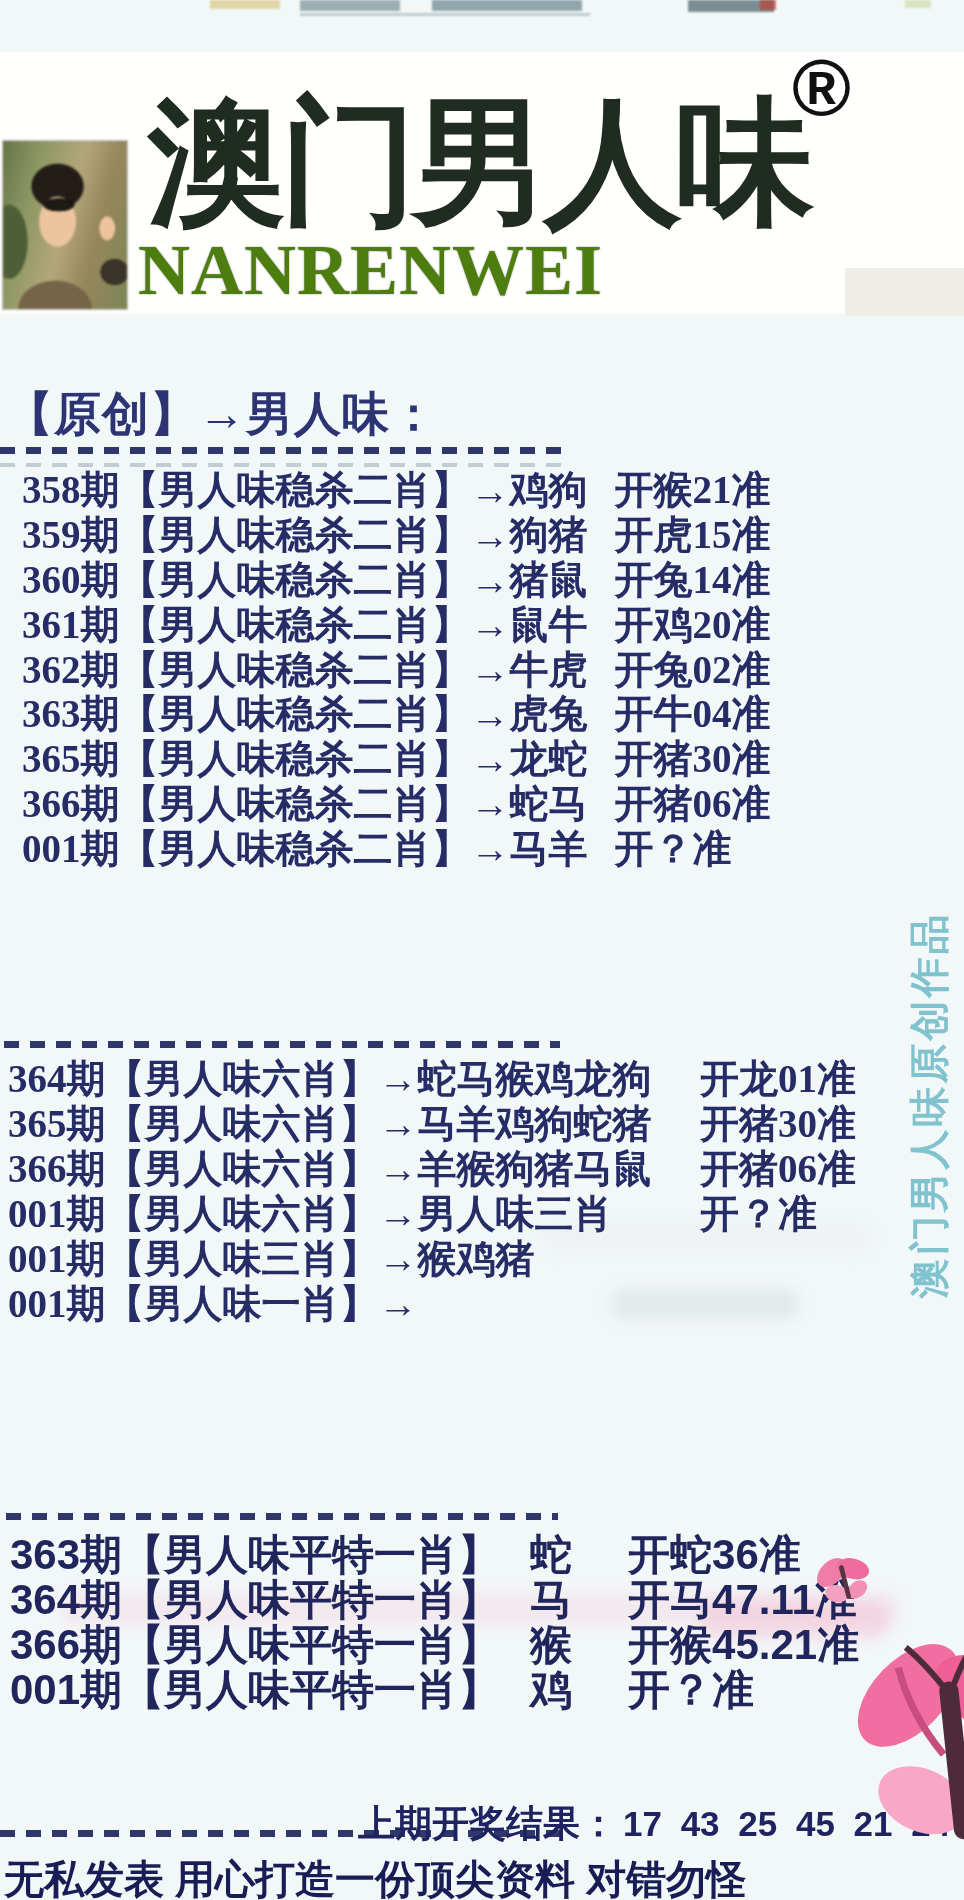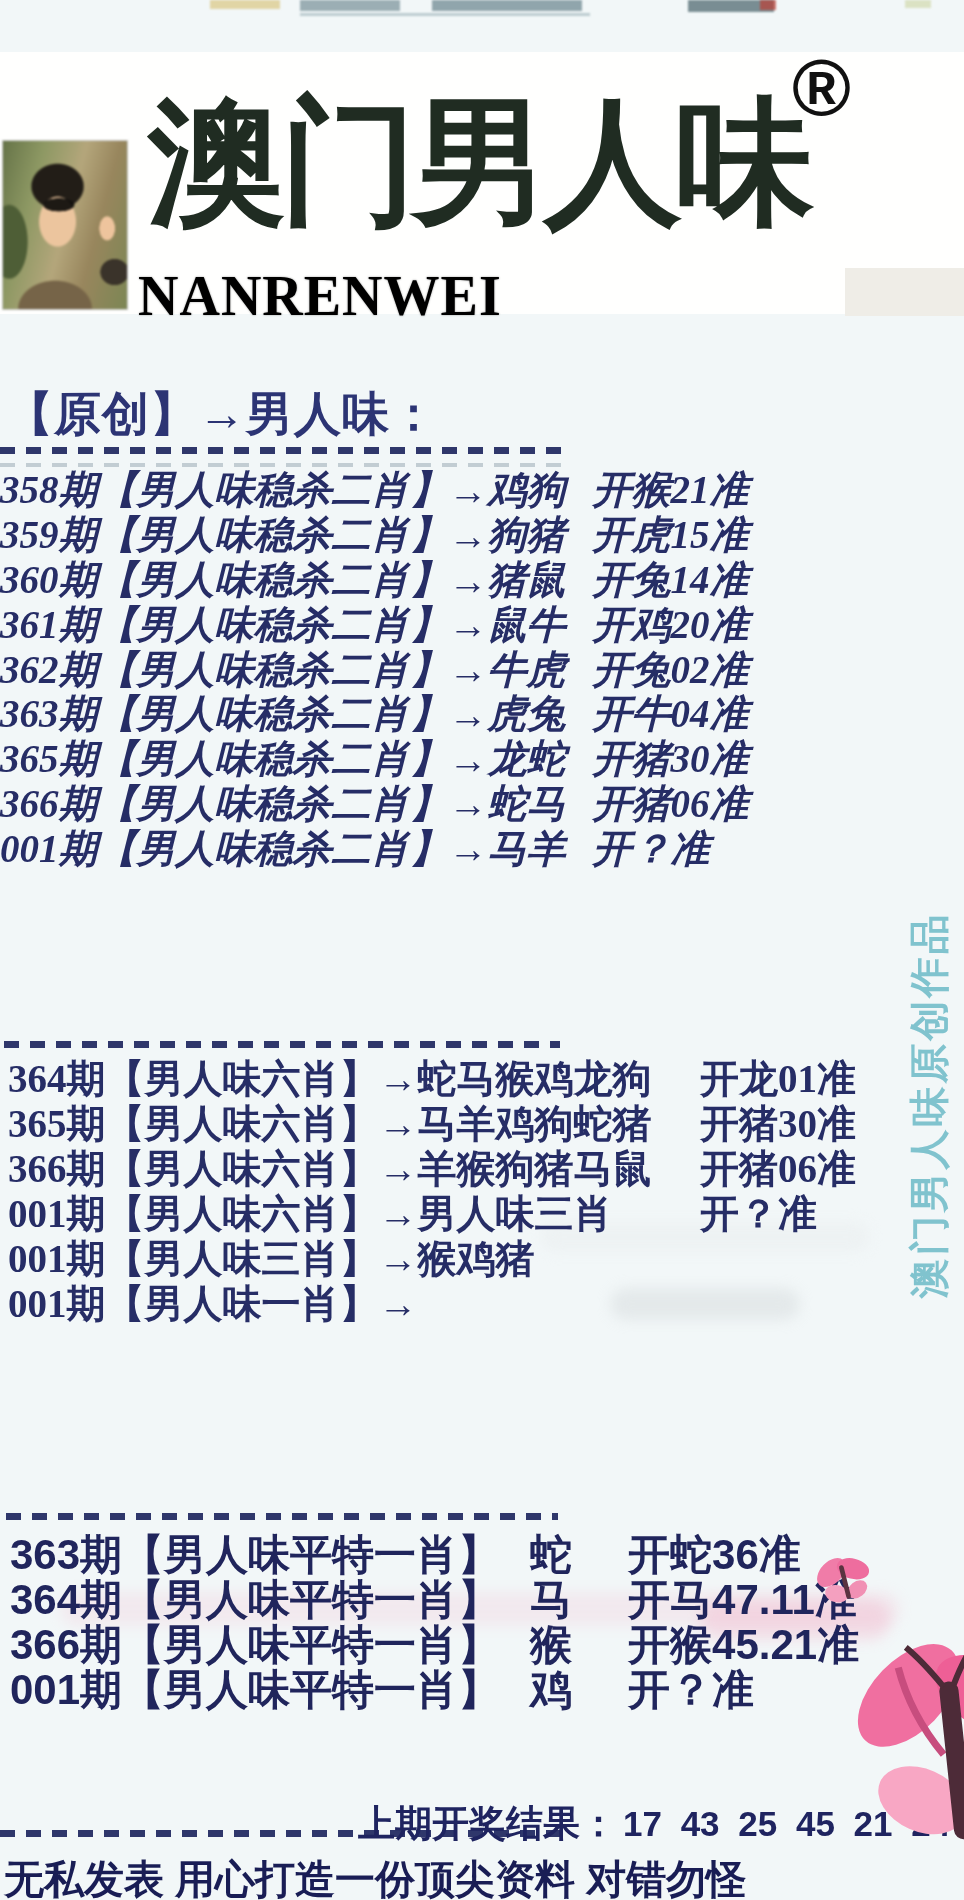--- a/index.html
+++ b/index.html
@@ -29,23 +29,23 @@
       radial-gradient(ellipse 44px 38px at 44% 27%, #221d17 0 58%, transparent 61%),
       radial-gradient(ellipse 24px 22px at 90% 78%, #3a332a 0 58%, transparent 61%),
       radial-gradient(ellipse 60px 46px at 42% 100%, #756449 0 60%, transparent 63%),
       radial-gradient(ellipse 30px 60px at 5% 60%, #4e5e38 0 60%, transparent 63%),
       linear-gradient(105deg,#66744a 0%,#8d9865 25%,#b3a67d 50%,#97865f 70%,#7c8656 100%);
     filter:blur(1.2px) saturate(1.05);
   }
   .brand{position:absolute;left:148px;top:80px;font-size:138px;line-height:1.2;
     font-weight:bold;letter-spacing:-6px;color:#202c22;white-space:nowrap;}
   .reg{position:absolute;left:792px;top:48px;font-size:80px;font-weight:bold;color:#111;line-height:1;}
-  .brand-sub{position:absolute;left:138px;top:234px;font-size:56px;line-height:1;
-    font-family:"Liberation Serif","DejaVu Serif",serif;font-weight:bold;color:#000000;
-    letter-spacing:1px;text-shadow:0 0 2px rgba(20,20,20,.45);margin-top:34px;}
+  .brand-sub{position:absolute;left:138px;top:234px;font-size:72px;line-height:1;
+    font-family:"Liberation Serif","DejaVu Serif",serif;font-weight:bold;color:#4d7c0f;
+    letter-spacing:1px;text-shadow:0 0 2px rgba(20,20,20,.45);}
 
   
   .origin{position:absolute;left:6px;top:383px;font-size:47px;font-weight:bold;
     color:#2c3474;letter-spacing:1px;white-space:nowrap;}
 
   
   .dash{position:absolute;height:7px;
     background:repeating-linear-gradient(90deg,#2f376b 0 15px,transparent 15px 26px);}
   .dash.faint{height:4px;
     background:repeating-linear-gradient(90deg,#c2cdd3 0 15px,transparent 15px 26px);}
@@ -53,21 +53,21 @@
   .d1b{left:0;top:463px;width:562px;}
   .d2{left:4px;top:1041px;width:556px;}
   .d3{left:6px;top:1513px;width:552px;}
   .db{left:0;top:1830px;width:560px;}
 
   
   .sec{position:absolute;left:0;width:964px;}
   .sec .row{display:flex;align-items:center;white-space:pre;position:relative;}
   .s1,.s2{font-family:"Liberation Serif","DejaVu Serif",serif;font-weight:bold;color:#262d66;font-size:39px;}
   .s1{top:468px;}
-  .s1 .row{height:44.8px;font-style:italic;}
+  .s1 .row{height:44.8px;padding-left:22px;}
   .s1 .result{margin-left:27px;}
   .s2{top:1056px;}
   .s2 .row{height:45px;padding-left:8px;}
   .s2 .result{position:absolute;left:700px;}
   .s3{top:1532px;font-weight:bold;color:#20255c;font-size:42px;}
   .s3 .row{height:45px;padding-left:10px;}
   .s3 .pick{margin-left:30px;}
   .s3 .result{margin-left:56px;}
 
   

